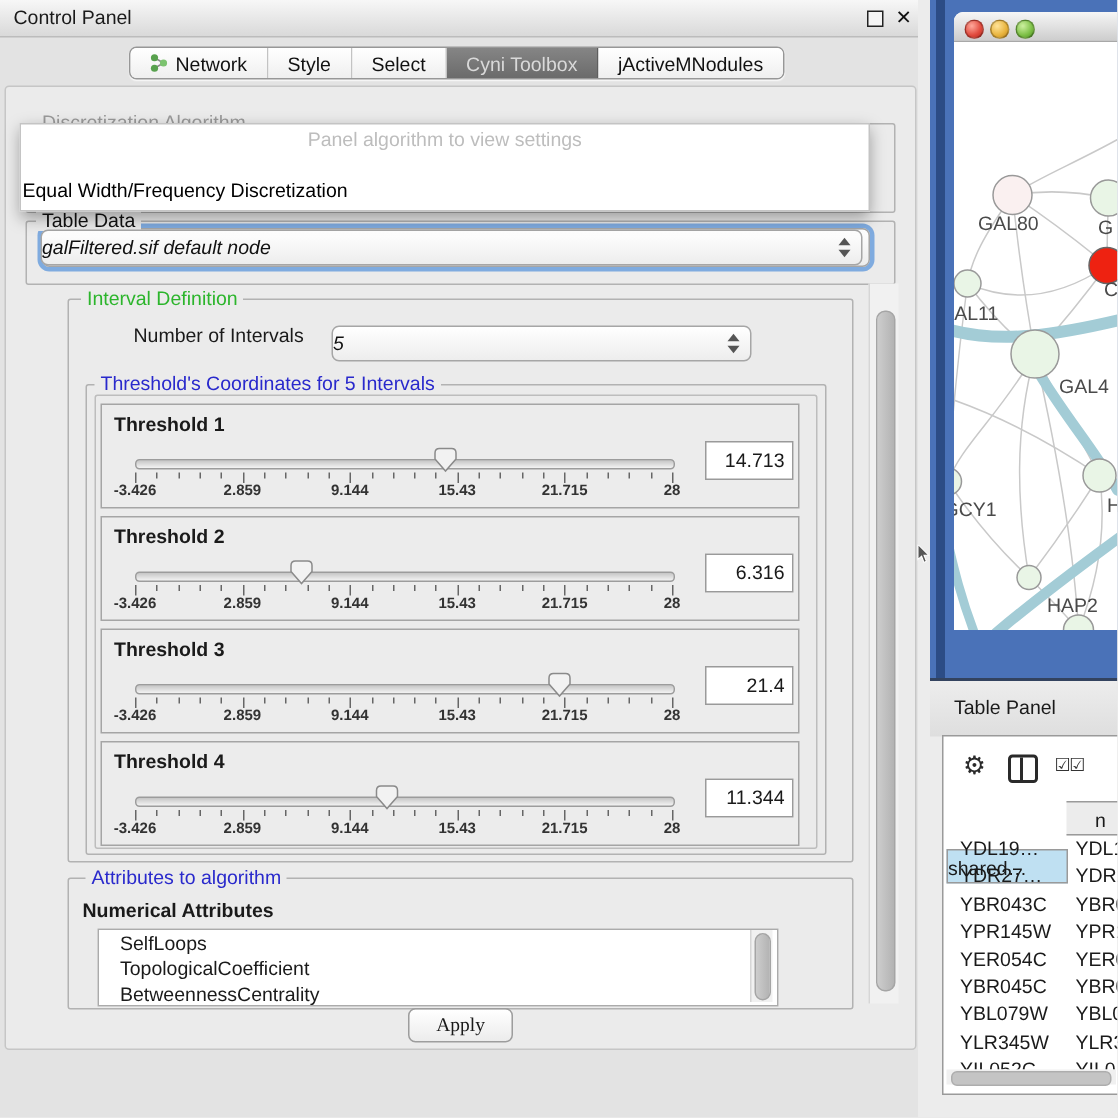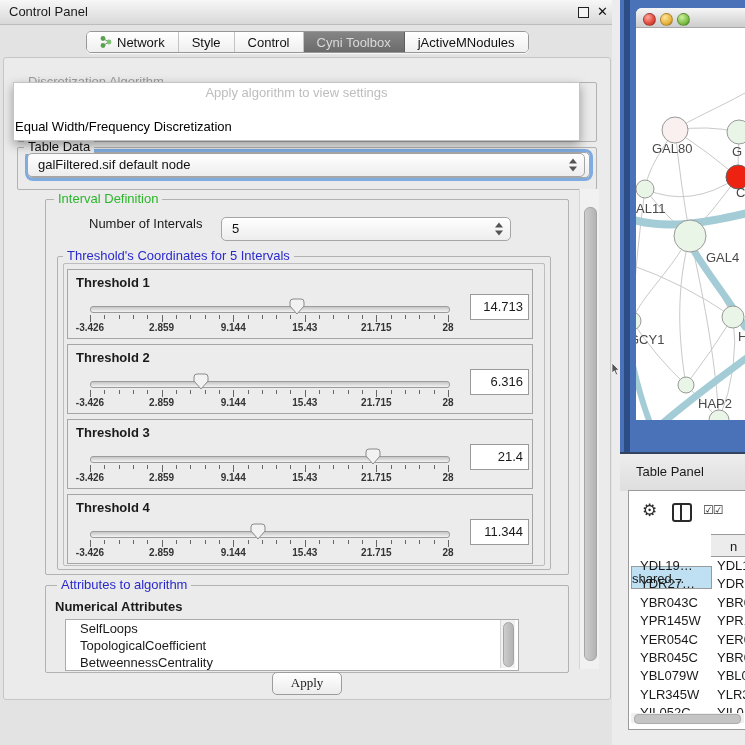--- a/index.html
+++ b/index.html
@@ -19,21 +19,21 @@
   .seg{display:flex;align-items:center;padding:0 13px;background:linear-gradient(#ffffff,#efefef);
      color:#111;border-right:1px solid #c3c3c3;white-space:nowrap;cursor:default;}
   .seg:last-child{border-right:none;}
   .seg.selected{background:linear-gradient(#858585,#6b6b6b);color:#d9d9d9;border-right:1px solid #5e5e5e;}
   #top-tabs{left:86px;top:31px;}
   #content-panel{left:3px;top:57px;width:606px;height:641px;background:#ebebeb;
      border:1px solid #c6c6c6;border-radius:3px;}
   .groupbox{position:absolute;border:1px solid #b2b2b2;border-radius:2px;}
   .group-title{position:absolute;background:#ebebeb;padding:0 4px;line-height:14px;font-size:13px;}
   .combo{position:absolute;background:linear-gradient(#ffffff,#ededed);border:1px solid #a6a6a6;
-     border-radius:5px;line-height:22px;padding-left:10px;color:#111;}
+     border-radius:5px;line-height:22px;color:#111;font-style:italic;}
   .spin{position:absolute;right:7px;top:50%;transform:translateY(-50%);width:8px;height:13px;}
   .spin::before{content:"";position:absolute;left:0;top:0;border-left:4px solid transparent;
      border-right:4px solid transparent;border-bottom:5px solid #555;}
   .spin::after{content:"";position:absolute;left:0;bottom:0;border-left:4px solid transparent;
      border-right:4px solid transparent;border-top:5px solid #555;}
   
   #algo-combo{left:24px;top:94px;width:550px;height:24px;
      box-shadow:0 0 0 3px rgba(100,155,220,.8);}
   
   #algo-popup{left:13px;top:82px;width:565px;height:57px;background:#fff;border:1px solid #c4c4c4;
@@ -113,21 +113,21 @@
             <circle cx="3" cy="3.5" r="2.4" fill="#58a14e"></circle>
             <circle cx="3" cy="10.5" r="2.4" fill="#58a14e"></circle>
             <circle cx="9" cy="7" r="2.4" fill="#7cc36f"></circle>
           </svg>
           <span>Network</span>
         </div>
         <div class="seg">
           <span>Style</span>
         </div>
         <div class="seg">
-          <span>Control</span>
+          <span>Select</span>
         </div>
         <div class="seg selected">
           <span>Cyni Toolbox</span>
         </div>
         <div class="seg">
           <span>jActiveMNodules</span>
         </div>
       </div>
 
     <div id="content-panel" class="abs">
@@ -334,21 +334,21 @@
 
       <div class="sb-track" style="left:575px;top:131px;width:19px;height:480px;">
         <div class="sb-thumb" style="left:4px;top:18px;width:11px;height:452px;"></div>
       </div>
 
       <div id="apply-btn" class="abs" style="top:614px;font-family:Liberation Serif, serif;">Apply</div>
     </div>
 
 
     <div id="algo-popup" class="abs">
-      <div id="popup-placeholder" class="abs">Apply algorithm to view settings</div>
+      <div id="popup-placeholder" class="abs">Panel algorithm to view settings</div>
       <div class="popup-item" style="top:36px;">Equal Width/Frequency Discretization</div>
     </div>
   </div>
 
   <div id="blue-frame" class="abs">
     <div id="blue-frame-edge" class="abs"></div>
     <div id="net-window" class="abs">
       <div id="net-titlebar" class="abs">
         <span id="tl-red" class="tl"></span>
         <span id="tl-yellow" class="tl"></span>

